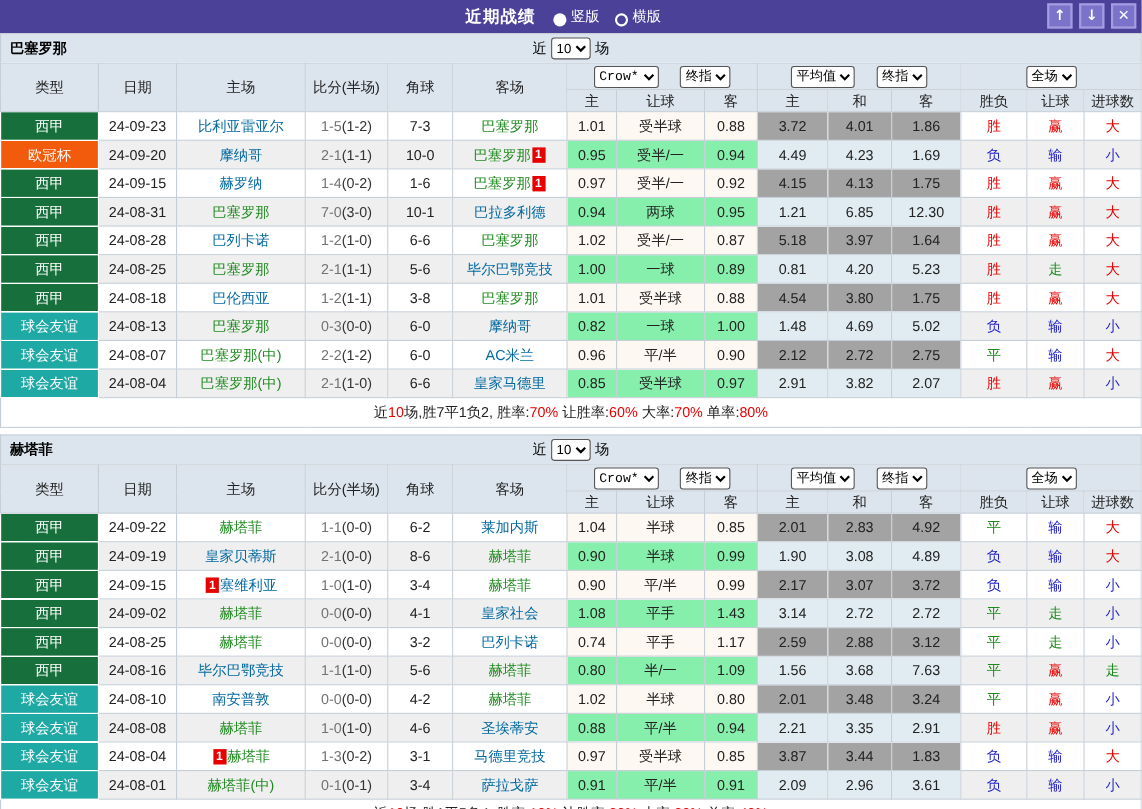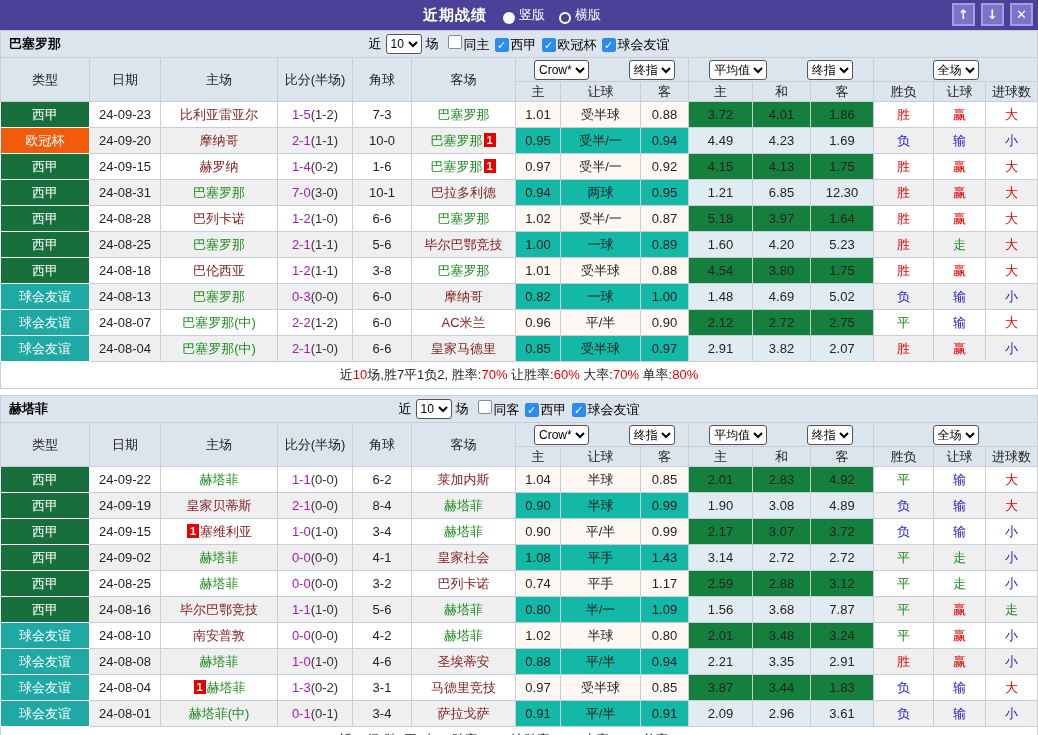--- a/index.html
+++ b/index.html
@@ -37,35 +37,35 @@
   .cb.checked { background:#2b8ceb; border-color:#2b8ceb; color:#fff; }
   .cb-label { margin-left:2px; }
 
   
   table { border-collapse:collapse; table-layout:fixed; width:1038px; font-size:13px; }
   th, td { border:1px solid #c6cfd8; text-align:center; padding:0;
            overflow:hidden; white-space:nowrap; color:#222; }
   thead th { background:#dce5ee; font-weight:normal; font-size:13px; }
   tr.h1 th { height:24px; }
   tr.h2 th { height:20px; }
-  .grp select { margin:0 18px; }
+  .grp select { margin:0 8px;font-family:Liberation Mono, monospace; }
   tbody td { height:26px; }
   tr.odd td { background:#fff; }
   tr.even td { background:#efefef; }
   tr.odd td.crow { background:#fdf8f1; }
-  tr.even td.crow { background:#14b8a6; }
-  tr.odd td.avgc { background:#15803d;margin-top:28px; }
+  tr.even td.crow { background:#86efac; }
+  tr.odd td.avgc { background:#a3a3a3;margin-top:28px; }
   tr.even td.avgc { background:#e1ecf2; }
   td.type { color:#fff; border-color:#fff; font-size:13px; }
   td.type.liga { background:#17703c; }
   td.type.ucl { background:#f25b0c; }
   td.type.friendly { background:#1fa9a4; }
   .tgreen { color:#1e8a1e; }
-  .tblack { color:#7f1d1d; }
-  .ft { color:#a21caf; }
+  .tblack { color:#0369a1; }
+  .ft { color:#737373; }
   .ht { color:#333; }
   .res-w { color:#e60000; }
   .res-l { color:#2222cc; }
   .res-d { color:#1e8a1e; }
   .badge { display:inline-block; background:#e60000; color:#fff; font-size:11px; font-weight:bold;
            width:12px; height:14px; line-height:14px; text-align:center; vertical-align:1px; margin:0 1px; }
   tfoot td { height:27px; background:#fff; font-size:13px; color:#222; }
   tfoot .red { color:#e60000; }
 </style>
 </head>
@@ -96,21 +96,20 @@
     </div>
   </div>
 
   <section>
     <div class="filter-row">
       <span class="team-name">巴塞罗那</span>
       <div class="filters">
         <span>近</span>
         <select><option>10</option></select>
         <span>场</span>
-        <span class="filter-checks"><span class="cb"></span><span class="cb-label">同主</span><span class="cb checked">✓</span><span class="cb-label">西甲</span><span class="cb checked">✓</span><span class="cb-label">欧冠杯</span><span class="cb checked">✓</span><span class="cb-label">球会友谊</span></span>
       </div>
     </div>
     <table>
       <colgroup>
           <col style="width:89px">
           <col style="width:71px">
           <col style="width:117px">
           <col style="width:75px">
           <col style="width:59px">
           <col style="width:104px">
@@ -245,21 +244,21 @@
           <tr class="even">
             <td class="type liga">西甲</td>
             <td>24-08-25</td>
             <td><span class="tgreen">巴塞罗那</span></td>
             <td><span class="ft">2-1</span><span class="ht">(1-1)</span></td>
             <td>5-6</td>
             <td><span class="tblack">毕尔巴鄂竞技</span></td>
             <td class="crow">1.00</td>
             <td class="crow">一球</td>
             <td class="crow">0.89</td>
-            <td class="avgc">1.60</td>
+            <td class="avgc">0.81</td>
             <td class="avgc">4.20</td>
             <td class="avgc">5.23</td>
             <td class="res-w">胜</td>
             <td class="res-d">走</td>
             <td class="res-w">大</td>
           </tr>
           <tr class="odd">
             <td class="type liga">西甲</td>
             <td>24-08-18</td>
             <td><span class="tblack">巴伦西亚</span></td>
@@ -336,21 +335,20 @@
     </table>
   </section>
 
   <section>
     <div class="filter-row">
       <span class="team-name">赫塔菲</span>
       <div class="filters">
         <span>近</span>
         <select><option>10</option></select>
         <span>场</span>
-        <span class="filter-checks"><span class="cb"></span><span class="cb-label">同客</span><span class="cb checked">✓</span><span class="cb-label">西甲</span><span class="cb checked">✓</span><span class="cb-label">球会友谊</span></span>
       </div>
     </div>
     <table>
       <colgroup>
           <col style="width:89px">
           <col style="width:71px">
           <col style="width:117px">
           <col style="width:75px">
           <col style="width:59px">
           <col style="width:104px">
@@ -412,21 +410,21 @@
             <td class="avgc">4.92</td>
             <td class="res-d">平</td>
             <td class="res-l">输</td>
             <td class="res-w">大</td>
           </tr>
           <tr class="even">
             <td class="type liga">西甲</td>
             <td>24-09-19</td>
             <td><span class="tblack">皇家贝蒂斯</span></td>
             <td><span class="ft">2-1</span><span class="ht">(0-0)</span></td>
-            <td>8-4</td>
+            <td>8-6</td>
             <td><span class="tgreen">赫塔菲</span></td>
             <td class="crow">0.90</td>
             <td class="crow">半球</td>
             <td class="crow">0.99</td>
             <td class="avgc">1.90</td>
             <td class="avgc">3.08</td>
             <td class="avgc">4.89</td>
             <td class="res-l">负</td>
             <td class="res-l">输</td>
             <td class="res-w">大</td>
@@ -487,21 +485,21 @@
             <td>24-08-16</td>
             <td><span class="tblack">毕尔巴鄂竞技</span></td>
             <td><span class="ft">1-1</span><span class="ht">(1-0)</span></td>
             <td>5-6</td>
             <td><span class="tgreen">赫塔菲</span></td>
             <td class="crow">0.80</td>
             <td class="crow">半/一</td>
             <td class="crow">1.09</td>
             <td class="avgc">1.56</td>
             <td class="avgc">3.68</td>
-            <td class="avgc">7.87</td>
+            <td class="avgc">7.63</td>
             <td class="res-d">平</td>
             <td class="res-w">赢</td>
             <td class="res-d">走</td>
           </tr>
           <tr class="odd">
             <td class="type friendly">球会友谊</td>
             <td>24-08-10</td>
             <td><span class="tblack">南安普敦</span></td>
             <td><span class="ft">0-0</span><span class="ht">(0-0)</span></td>
             <td>4-2</td>

